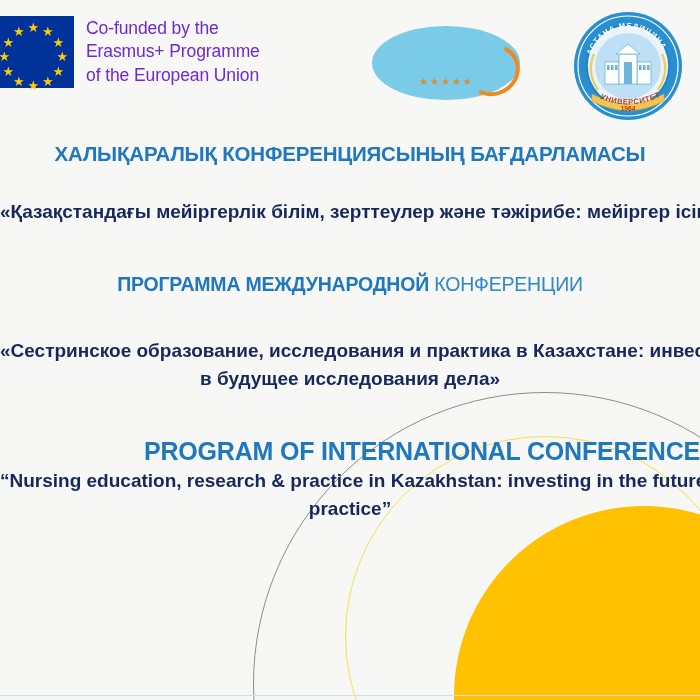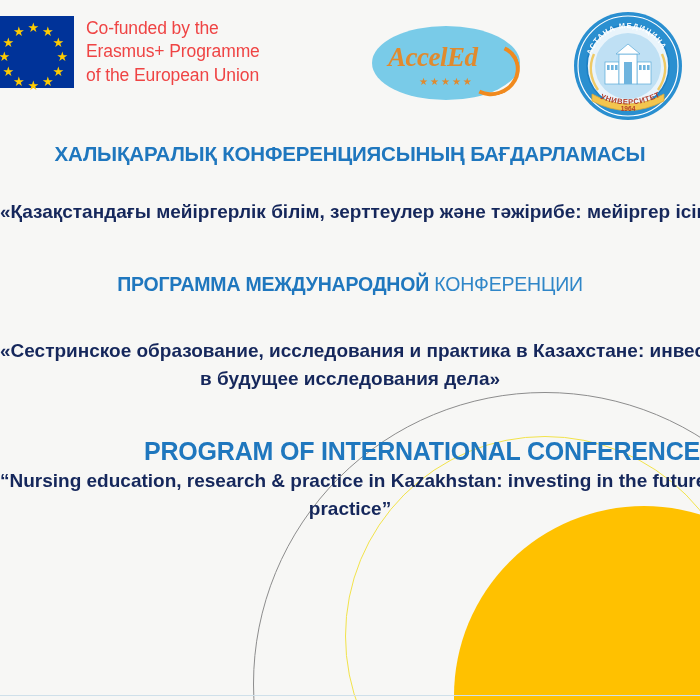--- a/index.html
+++ b/index.html
@@ -93,21 +93,21 @@
   .eu-star {
     position: absolute;
     width: 11px;
     height: 11px;
     color: #ffcc00;
     font-size: 13px;
     line-height: 11px;
     text-align: center;
   }
   .eu-text {
-    color: #ef4444;
+    color: #6d28d9;
     font-size: 17.5px;
     line-height: 1.33;
     font-weight: 400;
     letter-spacing: -0.1px;
     white-space: nowrap;
     padding-top: 1px;
   }
 
   
   .acceled {
@@ -228,21 +228,20 @@
       <div class="eu-text">
         <div>Co-funded by the</div>
         <div>Erasmus+ Programme</div>
         <div>of the European Union</div>
       </div>
     </div>
 
     <div class="acceled">
       <div class="acceled-oval"></div>
       <div class="acceled-swoosh"></div>
-      <div class="acceled-word">AccelEd</div>
       <div class="acceled-stars">★★★★★</div>
     </div>
 
     <div class="seal">
       <svg width="112" height="112" viewBox="0 0 112 112" aria-hidden="true">
         <circle cx="56" cy="56" r="54" fill="#2a8fd0"></circle>
         <circle cx="56" cy="56" r="50" fill="none" stroke="#ffffff" stroke-width="1.2"></circle>
         <circle cx="56" cy="56" r="41" fill="#e9f4fb"></circle>
         <circle cx="56" cy="56" r="41" fill="none" stroke="#1b7fc4" stroke-width="1.6"></circle>
         <circle cx="56" cy="56" r="33" fill="#bfe0f4"></circle>

